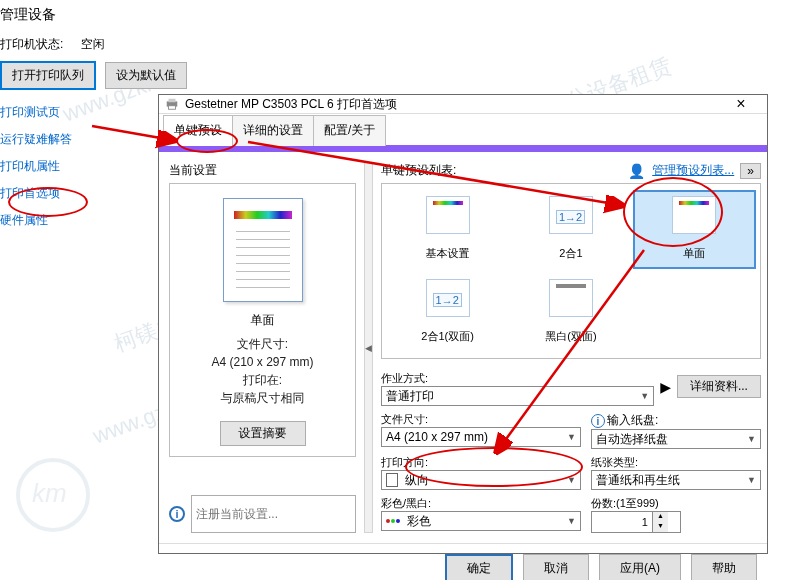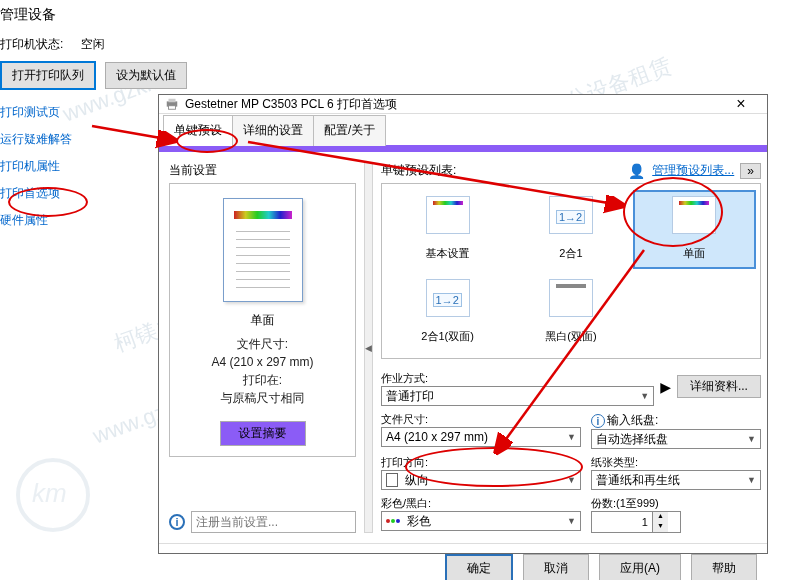--- a/index.html
+++ b/index.html
@@ -39,24 +39,24 @@
 .dlg-body { flex: 1; padding: 10px; position: relative; display: flex; gap: 8px; }
 .left-col { width: 190px; display: flex; flex-direction: column; }
 .col-label { margin-bottom: 4px; }
 .preview-box { border: 1px solid #bdbdbd; padding: 14px 10px 10px; text-align: center; flex: 0 0 auto; }
 .page-icon { width: 80px; height: 104px; border: 1px solid #7a9ecb; margin: 0 auto 10px; background: #fff; position: relative; box-shadow: 2px 2px 3px rgba(0,0,0,.15); }
 .page-icon .stripe { position: absolute; left: 10px; right: 10px; top: 12px; height: 8px; background: linear-gradient(90deg,#c22,#cc2,#2c2,#2cc,#22c,#c2c); }
 .page-icon .line { position: absolute; left: 12px; right: 12px; height: 1px; background: #bfbfbf; }
 .page-icon .l1{top:32px}.page-icon .l2{top:40px}.page-icon .l3{top:48px}.page-icon .l4{top:56px}.page-icon .l5{top:64px}.page-icon .l6{top:72px}.page-icon .l7{top:80px}.page-icon .l8{top:88px}
 .preview-box .p-title { margin: 6px 0; }
 .preview-box .p-meta { font-size: 11px; color: #222; line-height: 1.5; }
-.small-btn { margin: 14px auto 0; padding: 3px 18px; border: 1px solid #adadad; background: #8b5cf6; cursor: pointer; display: block; }
+.small-btn { margin: 14px auto 0; padding: 3px 18px; border: 1px solid #adadad; background: #e5e5e5; cursor: pointer; display: block; }
 .reg-row { margin-top: auto; display: flex; align-items: center; gap: 6px; padding-top: 12px; }
 .info-icon { width: 16px; height: 16px; border-radius: 50%; border: 2px solid #2a70b8; color: #2a70b8; text-align: center; font-weight: bold; line-height: 12px; font-size: 11px; }
-.reg-input { flex: 1; border: 1px solid #adadad; padding: 3px 4px; color: #888; }
+.reg-input { flex: 1; border: 1px solid #adadad; padding: 11px 4px; color: #888; }
 
 .splitter { width: 10px; background: #f0f0f0; border: 1px solid #d4d4d4; display: flex; align-items: center; justify-content: center; cursor: pointer; }
 .splitter span { color: #666; font-size: 9px; }
 
 .right-col { flex: 1; display: flex; flex-direction: column; }
 .preset-header { display: flex; align-items: flex-end; gap: 6px; margin-bottom: 4px; }
 .preset-header .spacer { flex: 1; }
 .person-icon { color: #2a70b8; font-size: 14px; }
 .manage-link { color: #0066cc; text-decoration: underline; cursor: pointer; }
 .chev { border: 1px solid #adadad; background: #e1e1e1; padding: 0 6px; cursor: pointer; }

